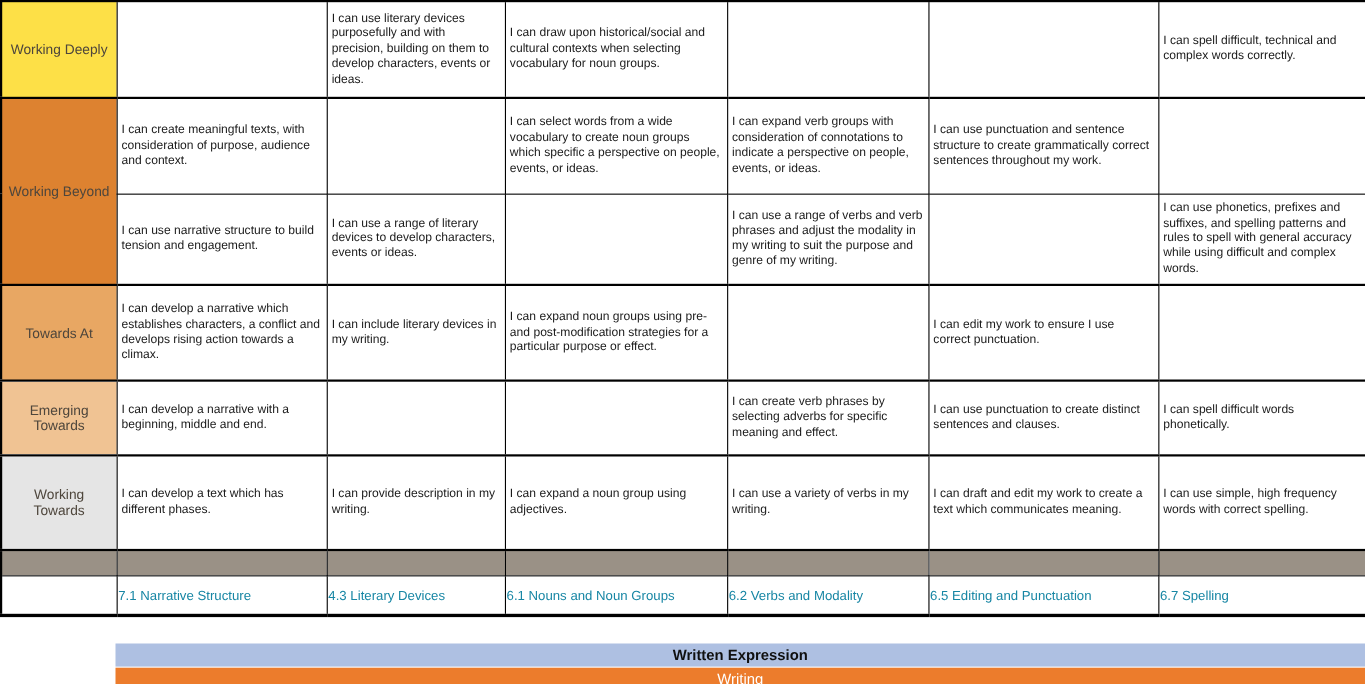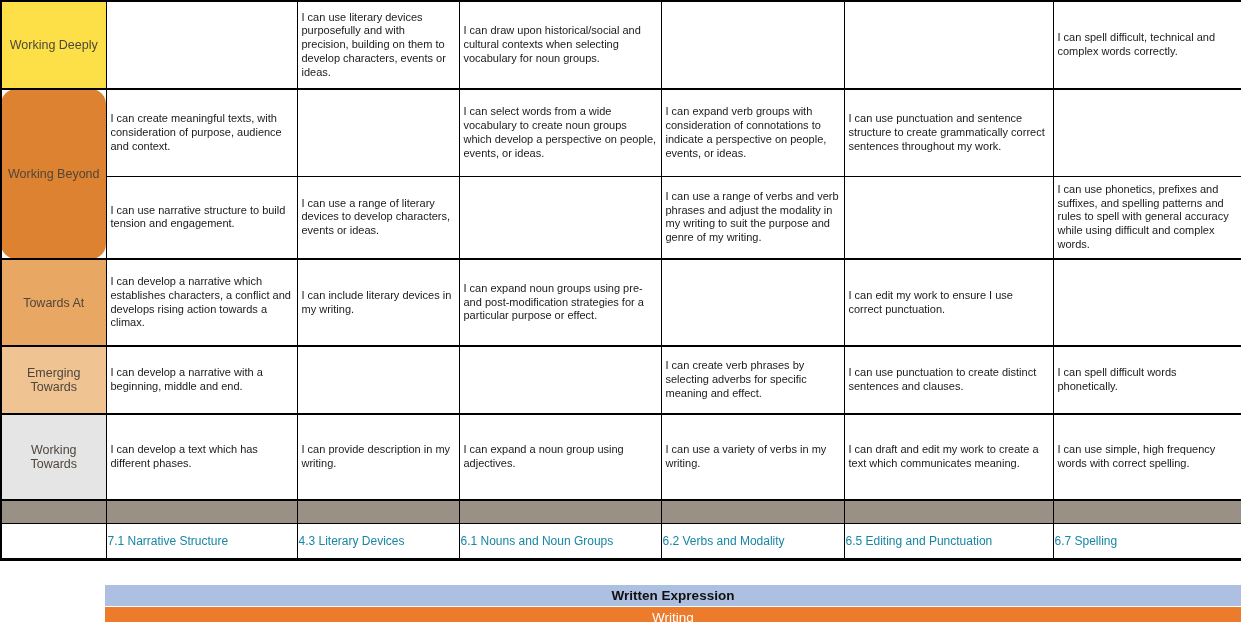--- a/index.html
+++ b/index.html
@@ -84,24 +84,24 @@
       <th class="lvl" style="background-color: #fde047;">Working Deeply</th>
       <td class="cell"></td>
       <td class="cell">I  can use literary devices purposefully and with precision, building on them to develop characters, events or ideas.</td>
       <td class="cell">I can draw upon historical/social and cultural contexts when selecting vocabulary for noun groups.</td>
       <td class="cell"></td>
       <td class="cell"></td>
       <td class="cell">I can spell difficult, technical and complex words correctly.</td>
     </tr>
 
     <tr style="height:87px">
-      <th class="lvl gb-cell" rowspan="2" style="background-color: rgb(221, 130, 48); border-radius: 15px;">Working Beyond</th>
+      <th class="lvl gb-cell" rowspan="2" style="background-color: rgb(221, 130, 48);">Working Beyond</th>
       <td class="cell">I can create meaningful texts, with consideration of purpose, audience and context.</td>
       <td class="cell"></td>
-      <td class="cell">I can select words from a wide vocabulary to create noun groups which develop a perspective on people, events, or ideas.</td>
+      <td class="cell">I can select words from a wide vocabulary to create noun groups which specific a perspective on people, events, or ideas.</td>
       <td class="cell">I can expand verb groups with consideration of connotations to indicate a perspective on people, events, or ideas.</td>
       <td class="cell">I can use punctuation and sentence structure to create grammatically correct sentences throughout my work.</td>
       <td class="cell"></td>
     </tr>
 
     <tr class="gb" style="height:83px">
       <td class="cell">I can use narrative structure to build tension and engagement.</td>
       <td class="cell">I can use a range of literary devices to develop characters, events or ideas.</td>
       <td class="cell"></td>
       <td class="cell">I can use a range of verbs and verb phrases and adjust the modality in my writing to suit the purpose and genre of my writing.</td>

